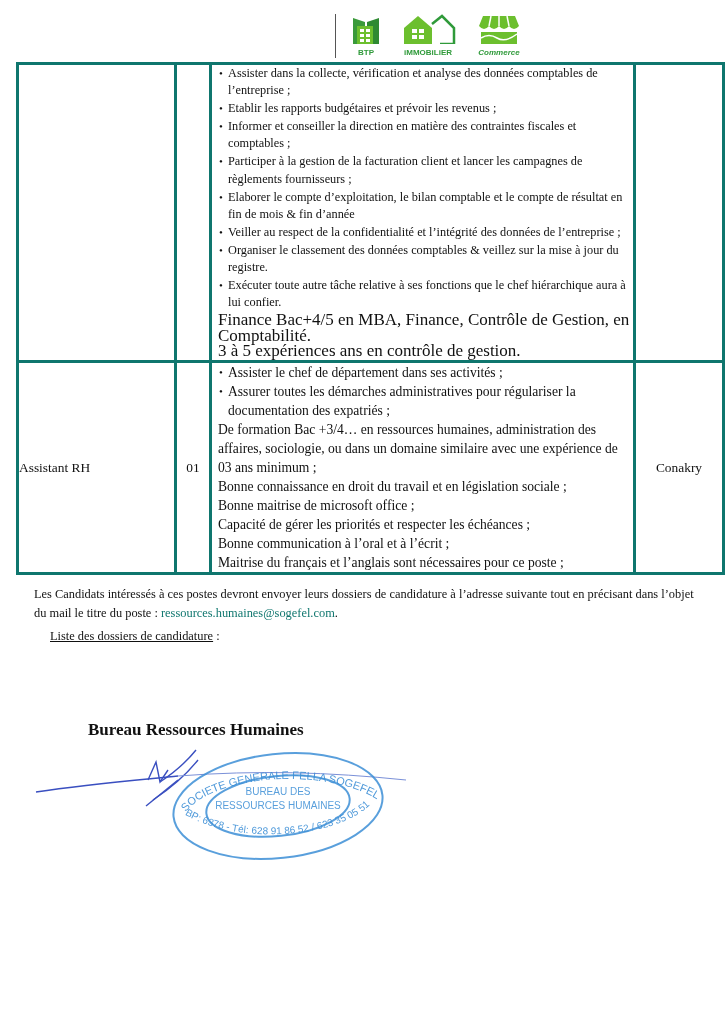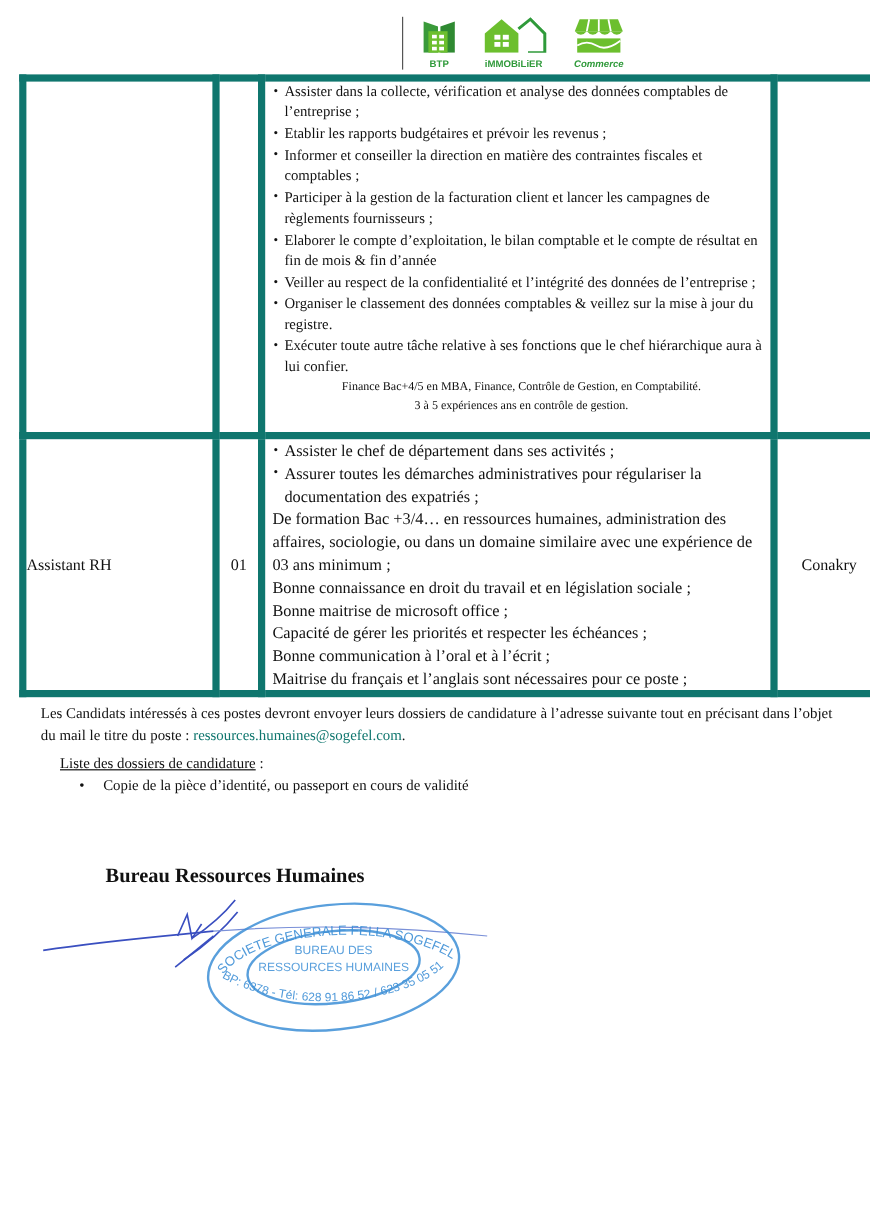--- a/index.html
+++ b/index.html
@@ -24,31 +24,31 @@
   .division { position:absolute; top:14px; text-align:center; }
   .division .dlabel { font-family:"Liberation Sans", sans-serif; font-weight:bold; font-size:8px; color:#2f9a3a; }
   .division.commerce .dlabel { font-style:italic; }
   .div-btp { left:348px; width:36px; }
   .div-immo { left:396px; width:64px; }
   .div-com { left:470px; width:58px; }
 
   
   .jobs-table { position:absolute; left:16px; top:62px; width:692px; border-collapse:collapse;
                 table-layout:fixed; font-size:13.4px; line-height:17.2px; }
-  .jobs-table td { border:6px solid #0f766e; vertical-align:middle; padding:0; }
+  .jobs-table td { border:3px solid #0f766e; vertical-align:middle; padding:0; }
   .col-post { width:155px; text-align:left; }
   .col-count { width:32px; text-align:center; }
   .col-desc { width:415px; padding:0 0 0 6px !important; }
   .col-loc { width:86px; text-align:center; }
 
   ul.bul { list-style:none; margin:0; padding:0; }
   ul.bul li { position:relative; padding-left:10px; margin:0; }
   ul.bul li::before { content:"\2022"; position:absolute; left:1px; top:0; font-size:11px; }
   .r1 ul.bul li { font-size:12.3px; line-height:17.2px; margin-bottom:0.8px; }
-  .r1 .req { font-size:10px; line-height:15.5px;text-align:center; }
+  .r1 .req { font-size:17px; line-height:15.5px; }
   .r2 ul.bul li { font-size:13.6px; line-height:19px; }
   .r2 .line { font-size:13.6px; line-height:19px; }
 
   
   .intro { position:absolute; left:34px; top:585px; width:660px; font-size:12.4px; line-height:18.5px; }
   .email { color:#0f766e; }
   .docs-title { position:absolute; left:50px; top:629px; font-size:12.4px; }
   .docs-title u { text-decoration:underline; }
   .docs-list { position:absolute; left:62px; top:646px; margin:0; padding:0; list-style:none;
                font-size:12.4px; line-height:16.5px; }
@@ -146,21 +146,20 @@
   </table>
 
 <div class="intro">
   <span>Les Candidats intéressés à ces postes devront envoyer leurs dossiers de candidature à l’adresse suivante tout en précisant dans l’objet du mail le titre du poste : </span><a class="email">ressources.humaines@sogefel.com</a><span>.</span>
 </div>
 
 <div class="docs-title">
   <u>Liste des dossiers de candidature</u><span> :</span>
 </div>
 <ul class="docs-list">
-  <li>Copie de la pièce d’identité, ou passeport en cours de validité</li>
 </ul>
 
 <div class="sign-title">Bureau Ressources Humaines</div>
 
 <svg class="stamp" viewBox="0 0 390 120">
   <defs>
     <path id="arcTop" d="M158 72 A108 48 0 0 1 350 60"></path>
     <path id="arcBot" d="M150 70 A110 52 0 0 0 345 62"></path>
   </defs>
 

